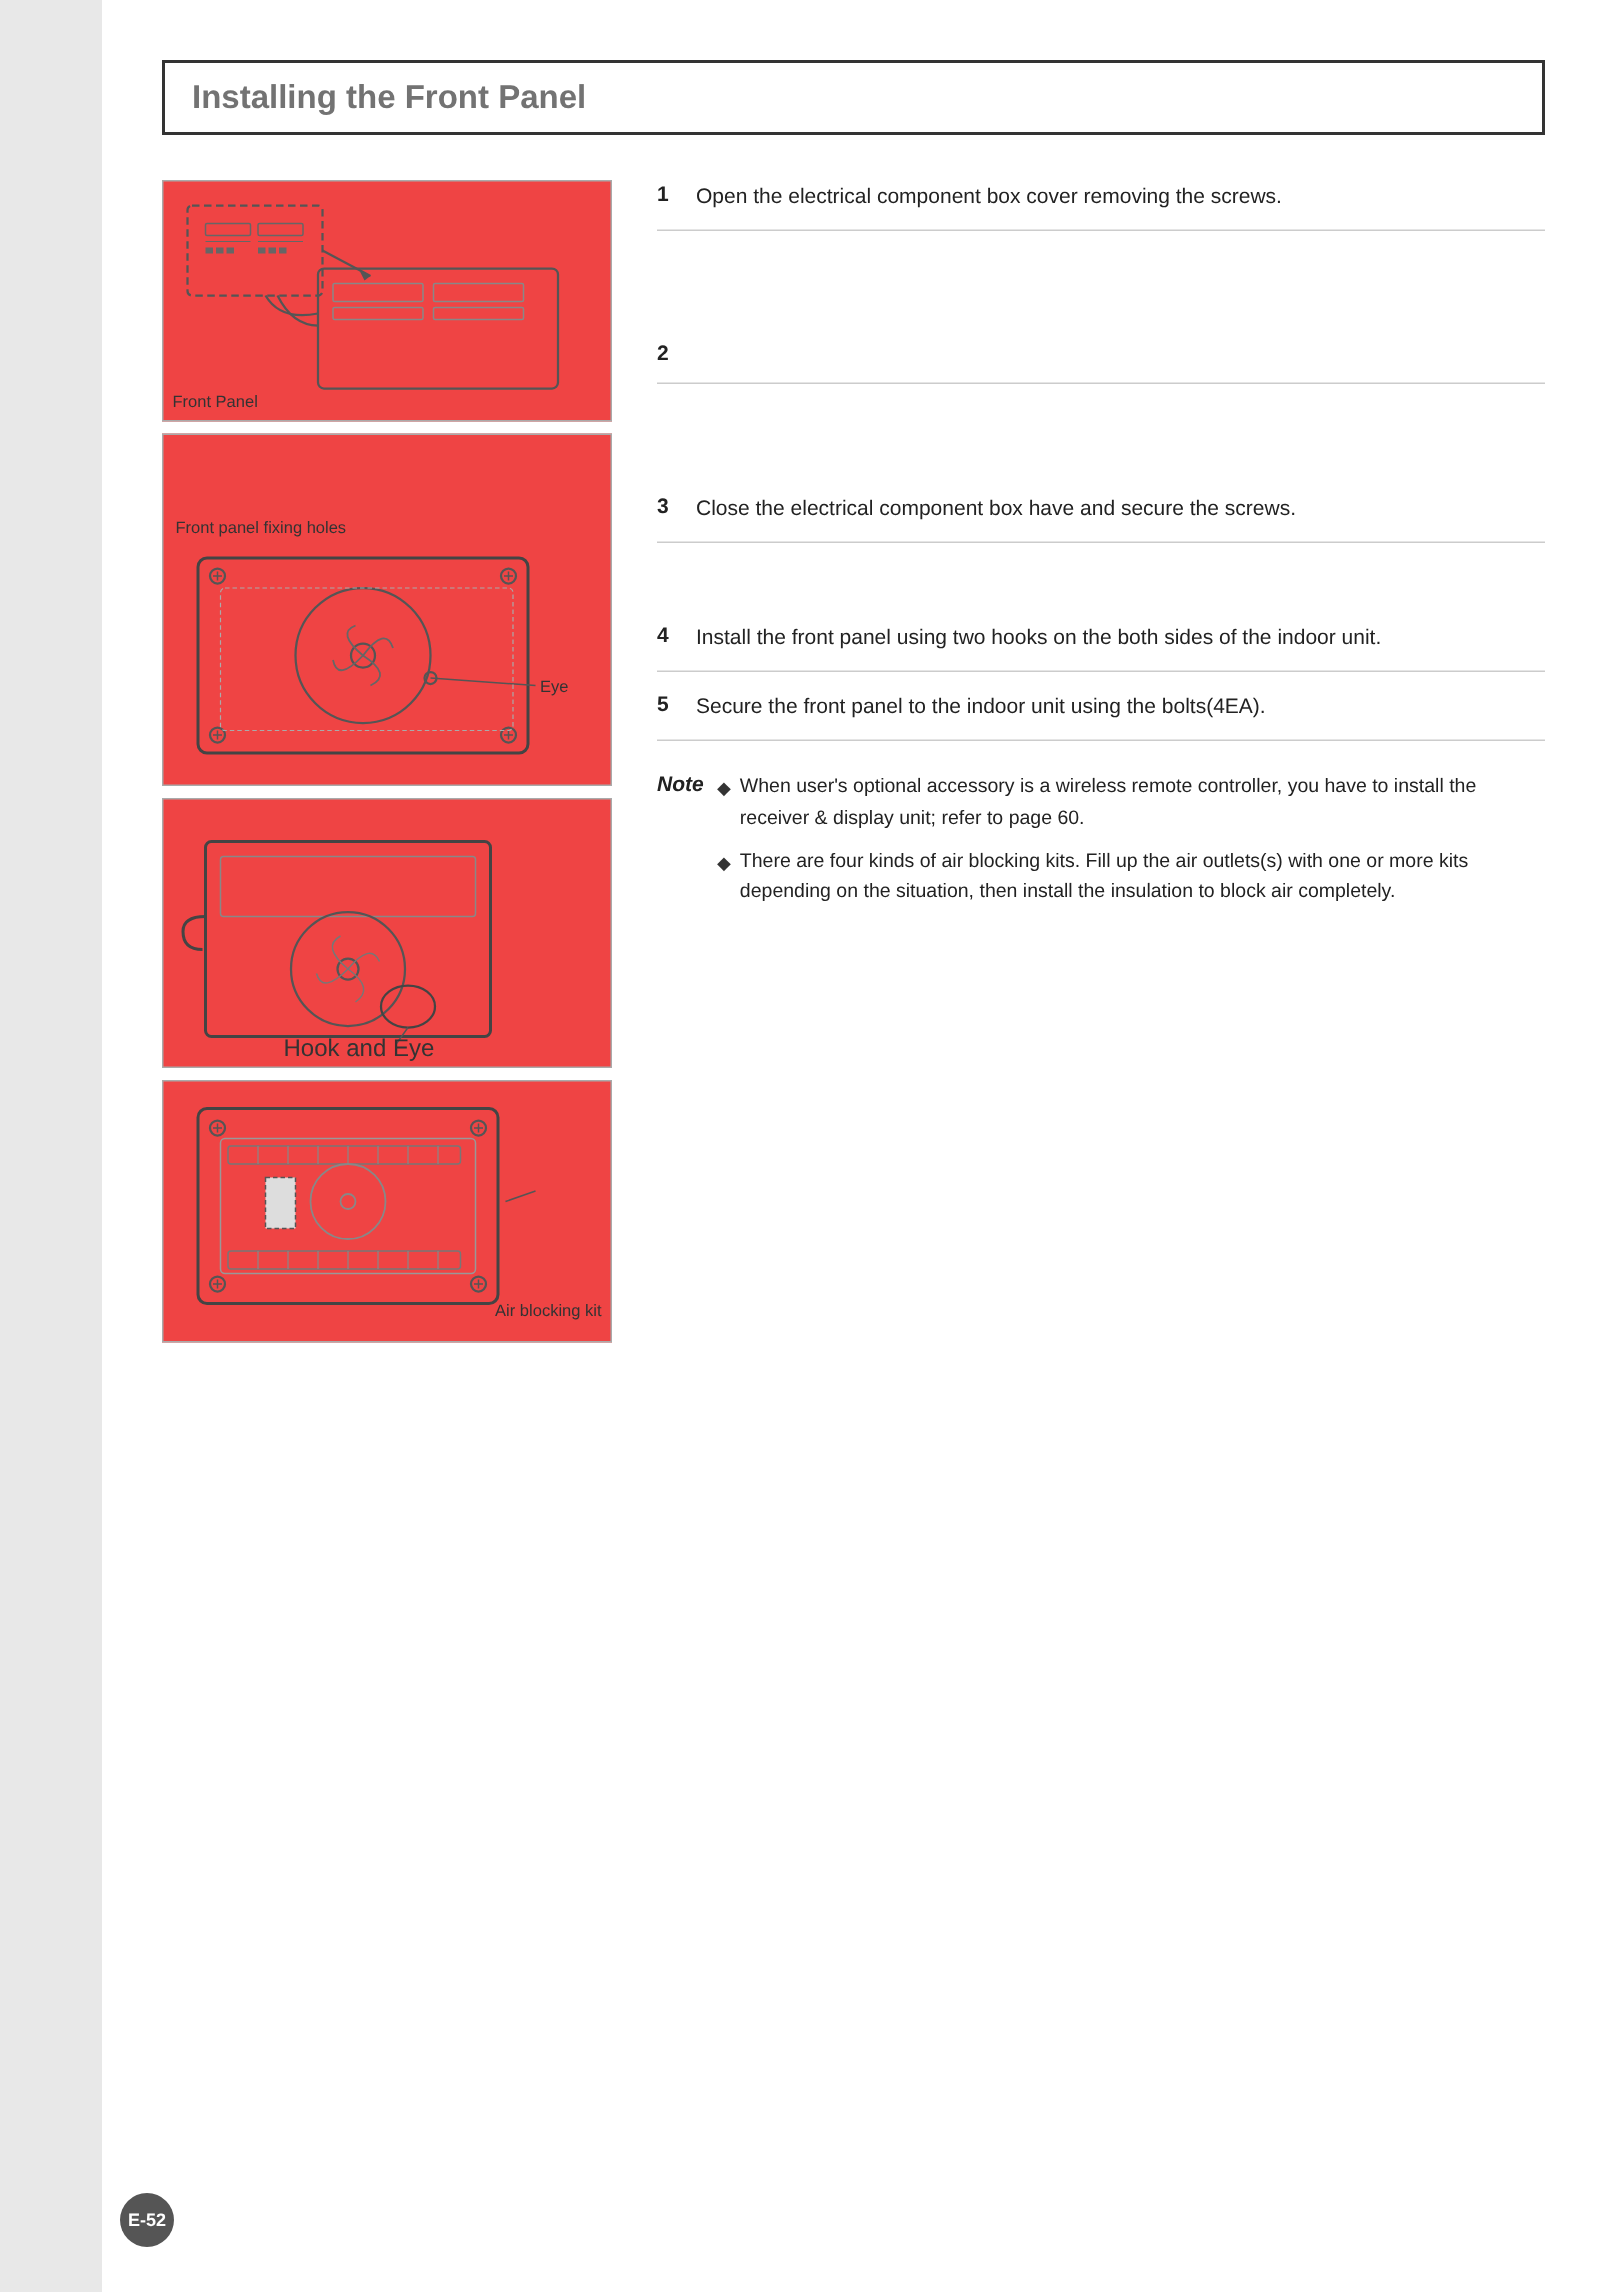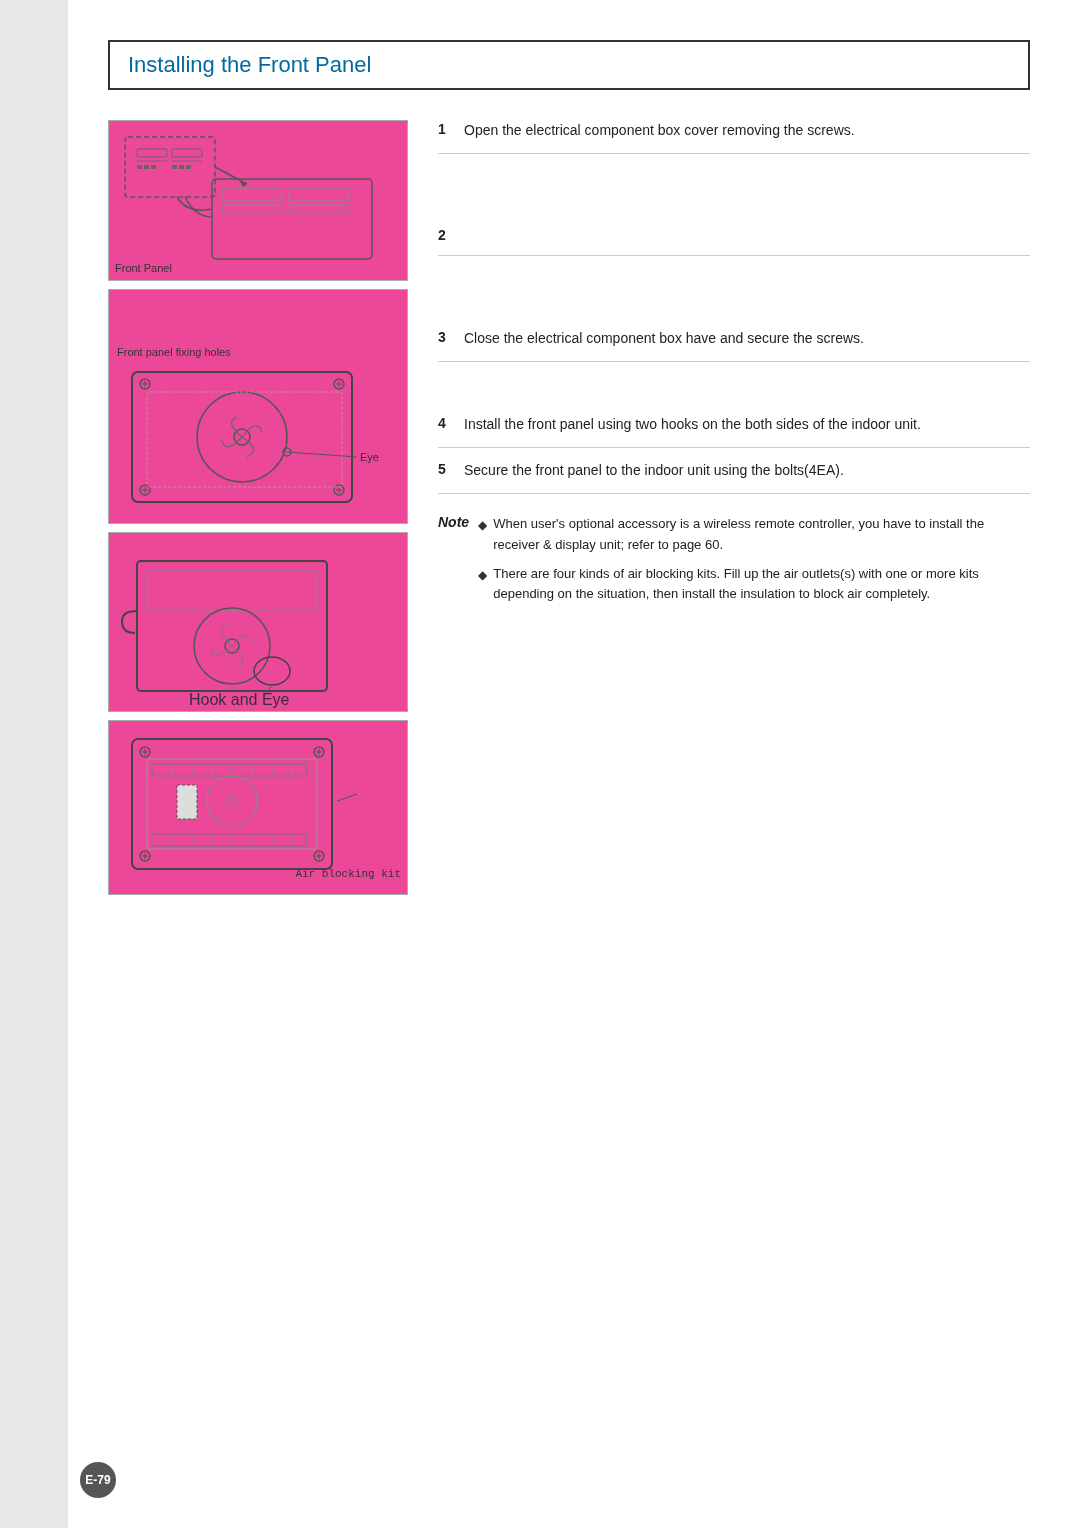--- a/index.html
+++ b/index.html
@@ -34,22 +34,22 @@
     .page-title-box {
       border: 2px solid #333;
       padding: 10px 18px;
       margin-bottom: 30px;
       display: inline-block;
       width: 100%;
     }
 
     .page-title-box h1 {
       font-size: 22px;
-      font-weight: normal;
-      color: #0369a1;
+      font-weight: bold;
+      color: #737373;
     }
 
     .content-area {
       display: flex;
       gap: 0;
     }
 
     .diagrams-column {
       width: 300px;
       flex-shrink: 0;
@@ -62,21 +62,21 @@
       flex: 1;
       padding-left: 30px;
     }
 
     
     .diagram-box {
       border: 1px solid #aaa;
       margin-bottom: 8px;
       padding: 8px;
       position: relative;
-      background: #ec4899;
+      background: #ef4444;
       min-height: 155px;
     }
 
     .diagram-label {
       font-size: 11px;
       color: #333;
       position: absolute;
     }
 
     
@@ -268,21 +268,21 @@
 
             <path d="M20,70 Q5,70 5,80 Q5,92 18,92" fill="none" stroke="#444" stroke-width="2"></path>
 
             <ellipse cx="155" cy="130" rx="18" ry="14" fill="none" stroke="#444" stroke-width="1.5"></ellipse>
 
             <line x1="155" y1="144" x2="145" y2="158" stroke="#555" stroke-width="1"></line>
           </svg>
           <div class="diagram-label" style="bottom:2px; left:80px; font-size:16px;">Hook and Eye</div>
         </div>
 
-        <div class="diagram-box" style="min-height:175px;font-family:Liberation Mono, monospace;">
+        <div class="diagram-box" style="min-height:175px;">
           <svg viewBox="0 0 270 150" width="270" height="150">
 
             <rect x="15" y="10" width="200" height="130" rx="6" fill="none" stroke="#444" stroke-width="2"></rect>
 
             <circle cx="28" cy="23" r="5" fill="none" stroke="#555" stroke-width="1.5"></circle>
             <line x1="25" y1="23" x2="31" y2="23" stroke="#555" stroke-width="1"></line>
             <line x1="28" y1="20" x2="28" y2="26" stroke="#555" stroke-width="1"></line>
             <circle cx="202" cy="23" r="5" fill="none" stroke="#555" stroke-width="1.5"></circle>
             <line x1="199" y1="23" x2="205" y2="23" stroke="#555" stroke-width="1"></line>
             <line x1="202" y1="20" x2="202" y2="26" stroke="#555" stroke-width="1"></line>
@@ -384,17 +384,17 @@
               <span>There are four kinds of air blocking kits. Fill up the air outlets(s) with one or more kits depending on the situation, then install the insulation to block air completely.</span>
             </div>
           </div>
         </div>
 
       </div>
     </div>
 
     
     <div class="page-badge">
-      <span>E-79</span>
+      <span>E-52</span>
     </div>
 
   </div>
 </div>
 
 </body></html>

